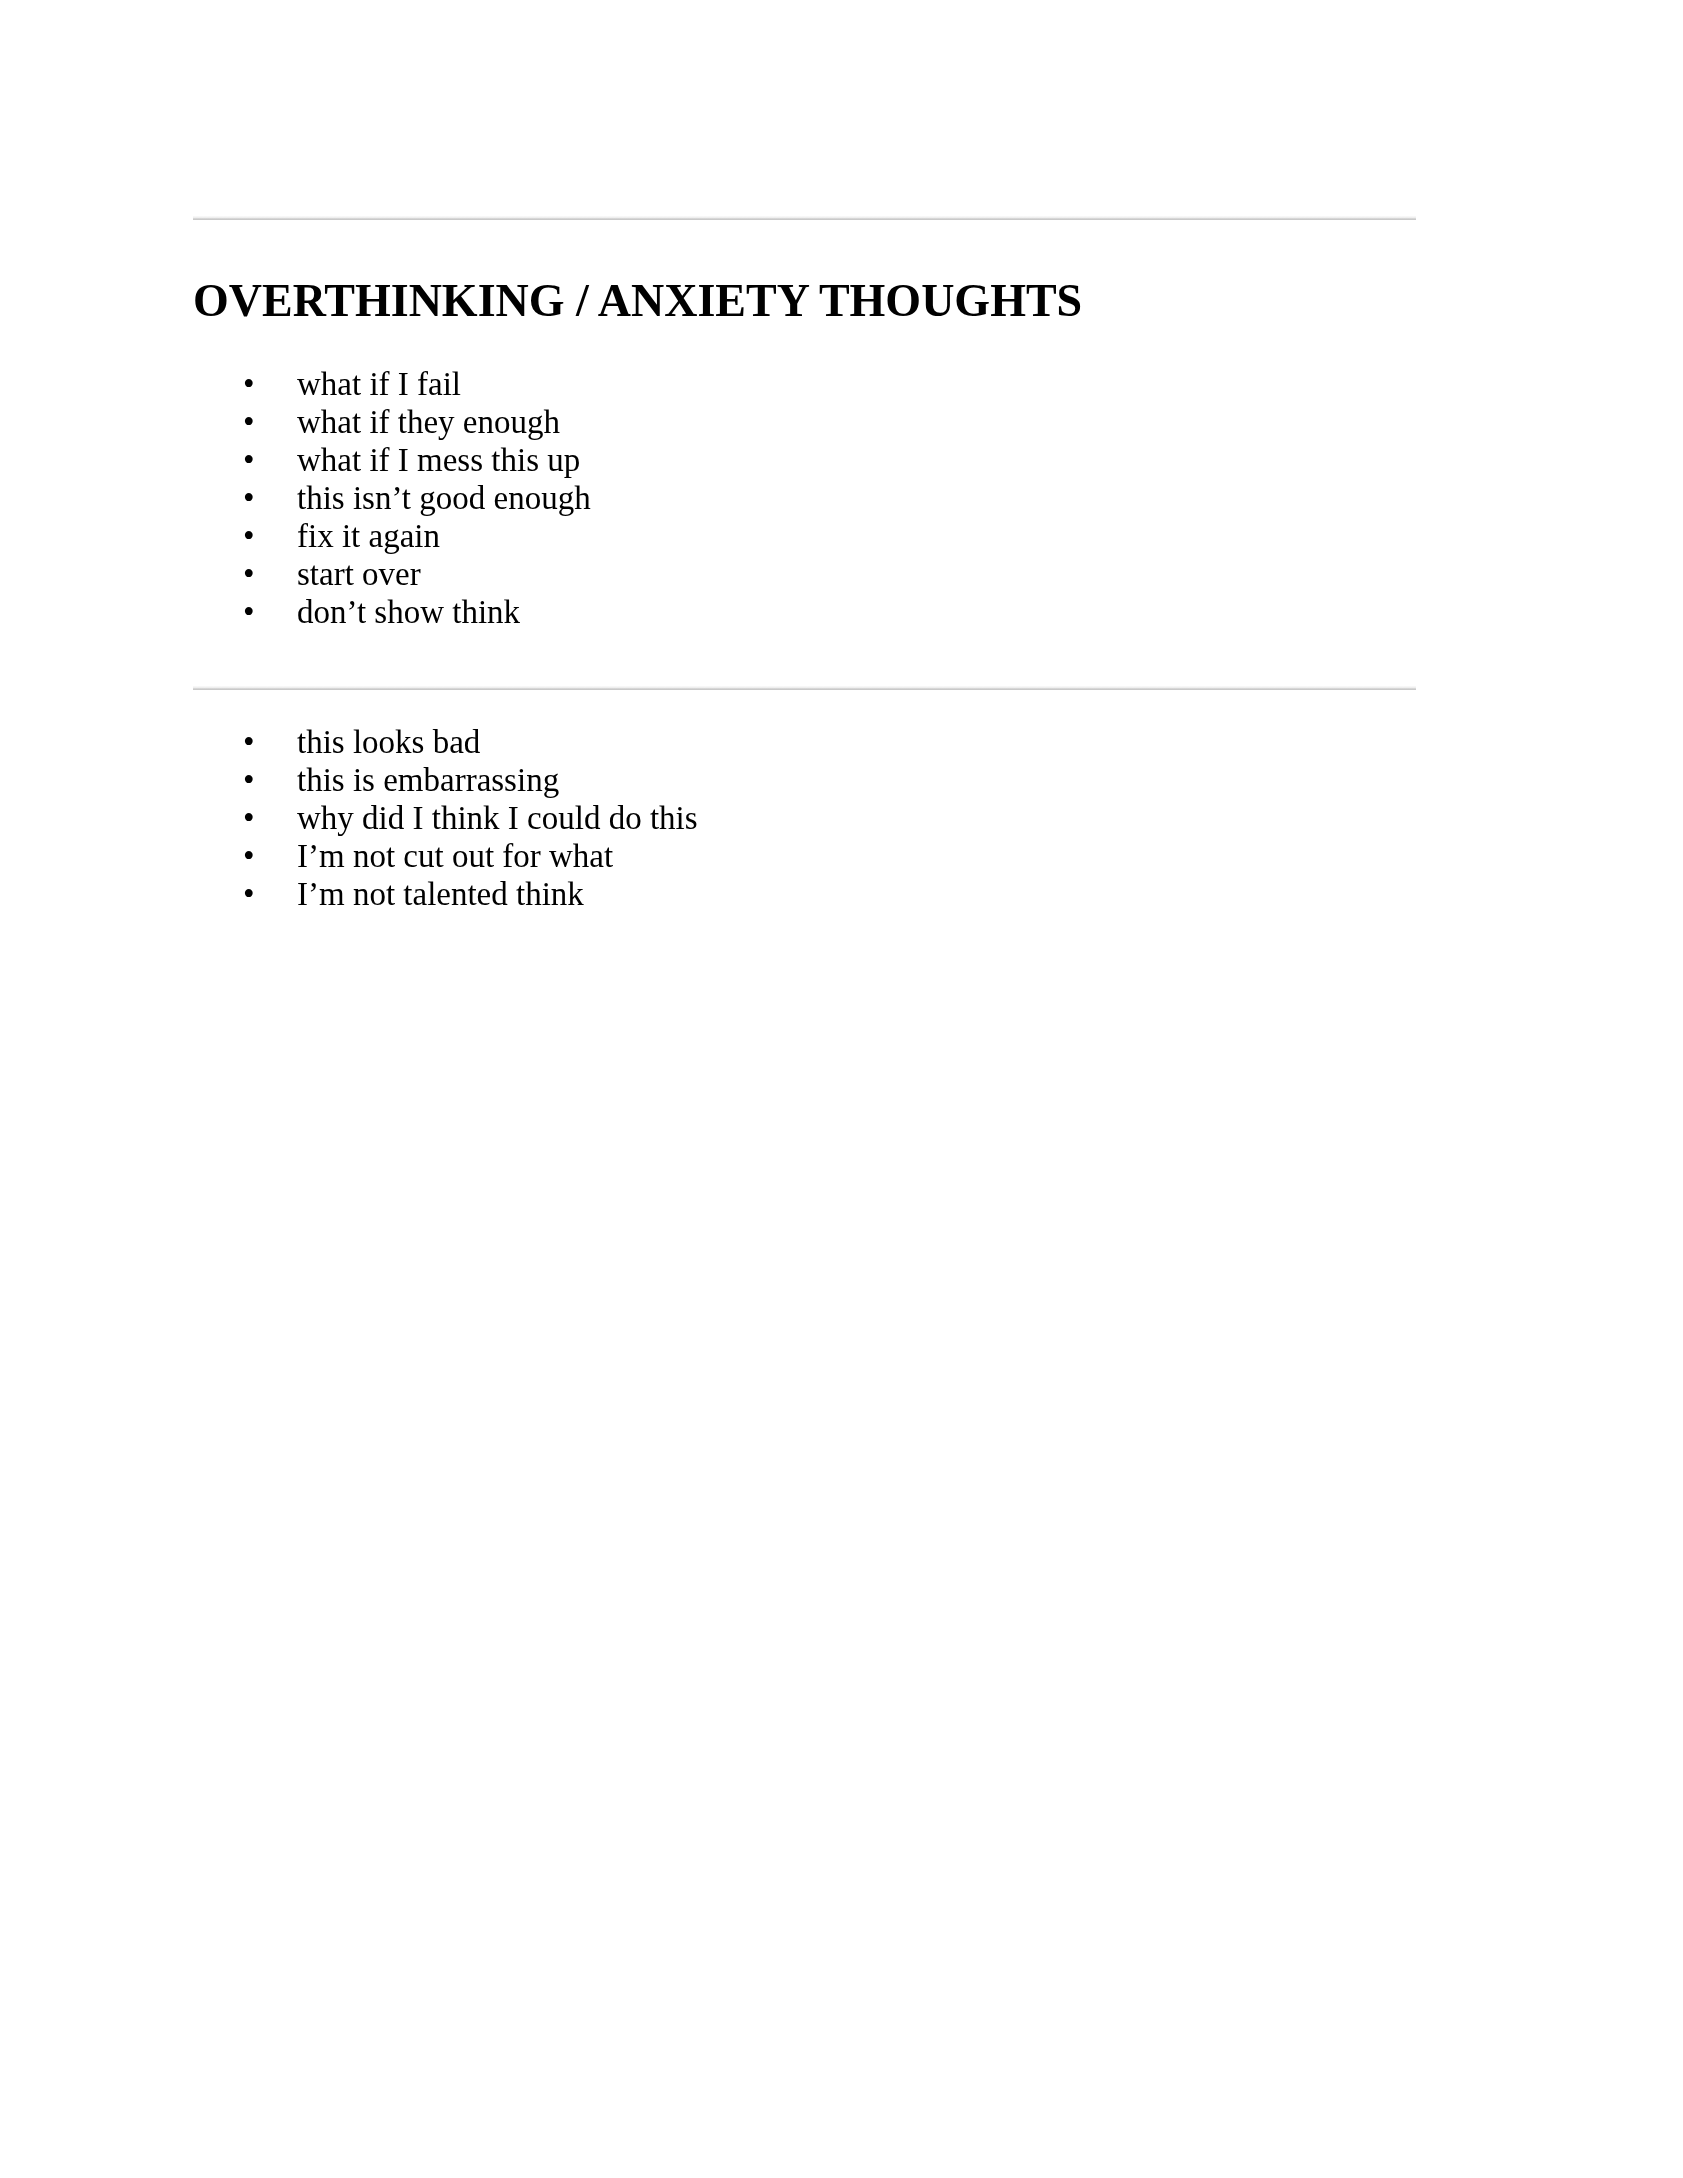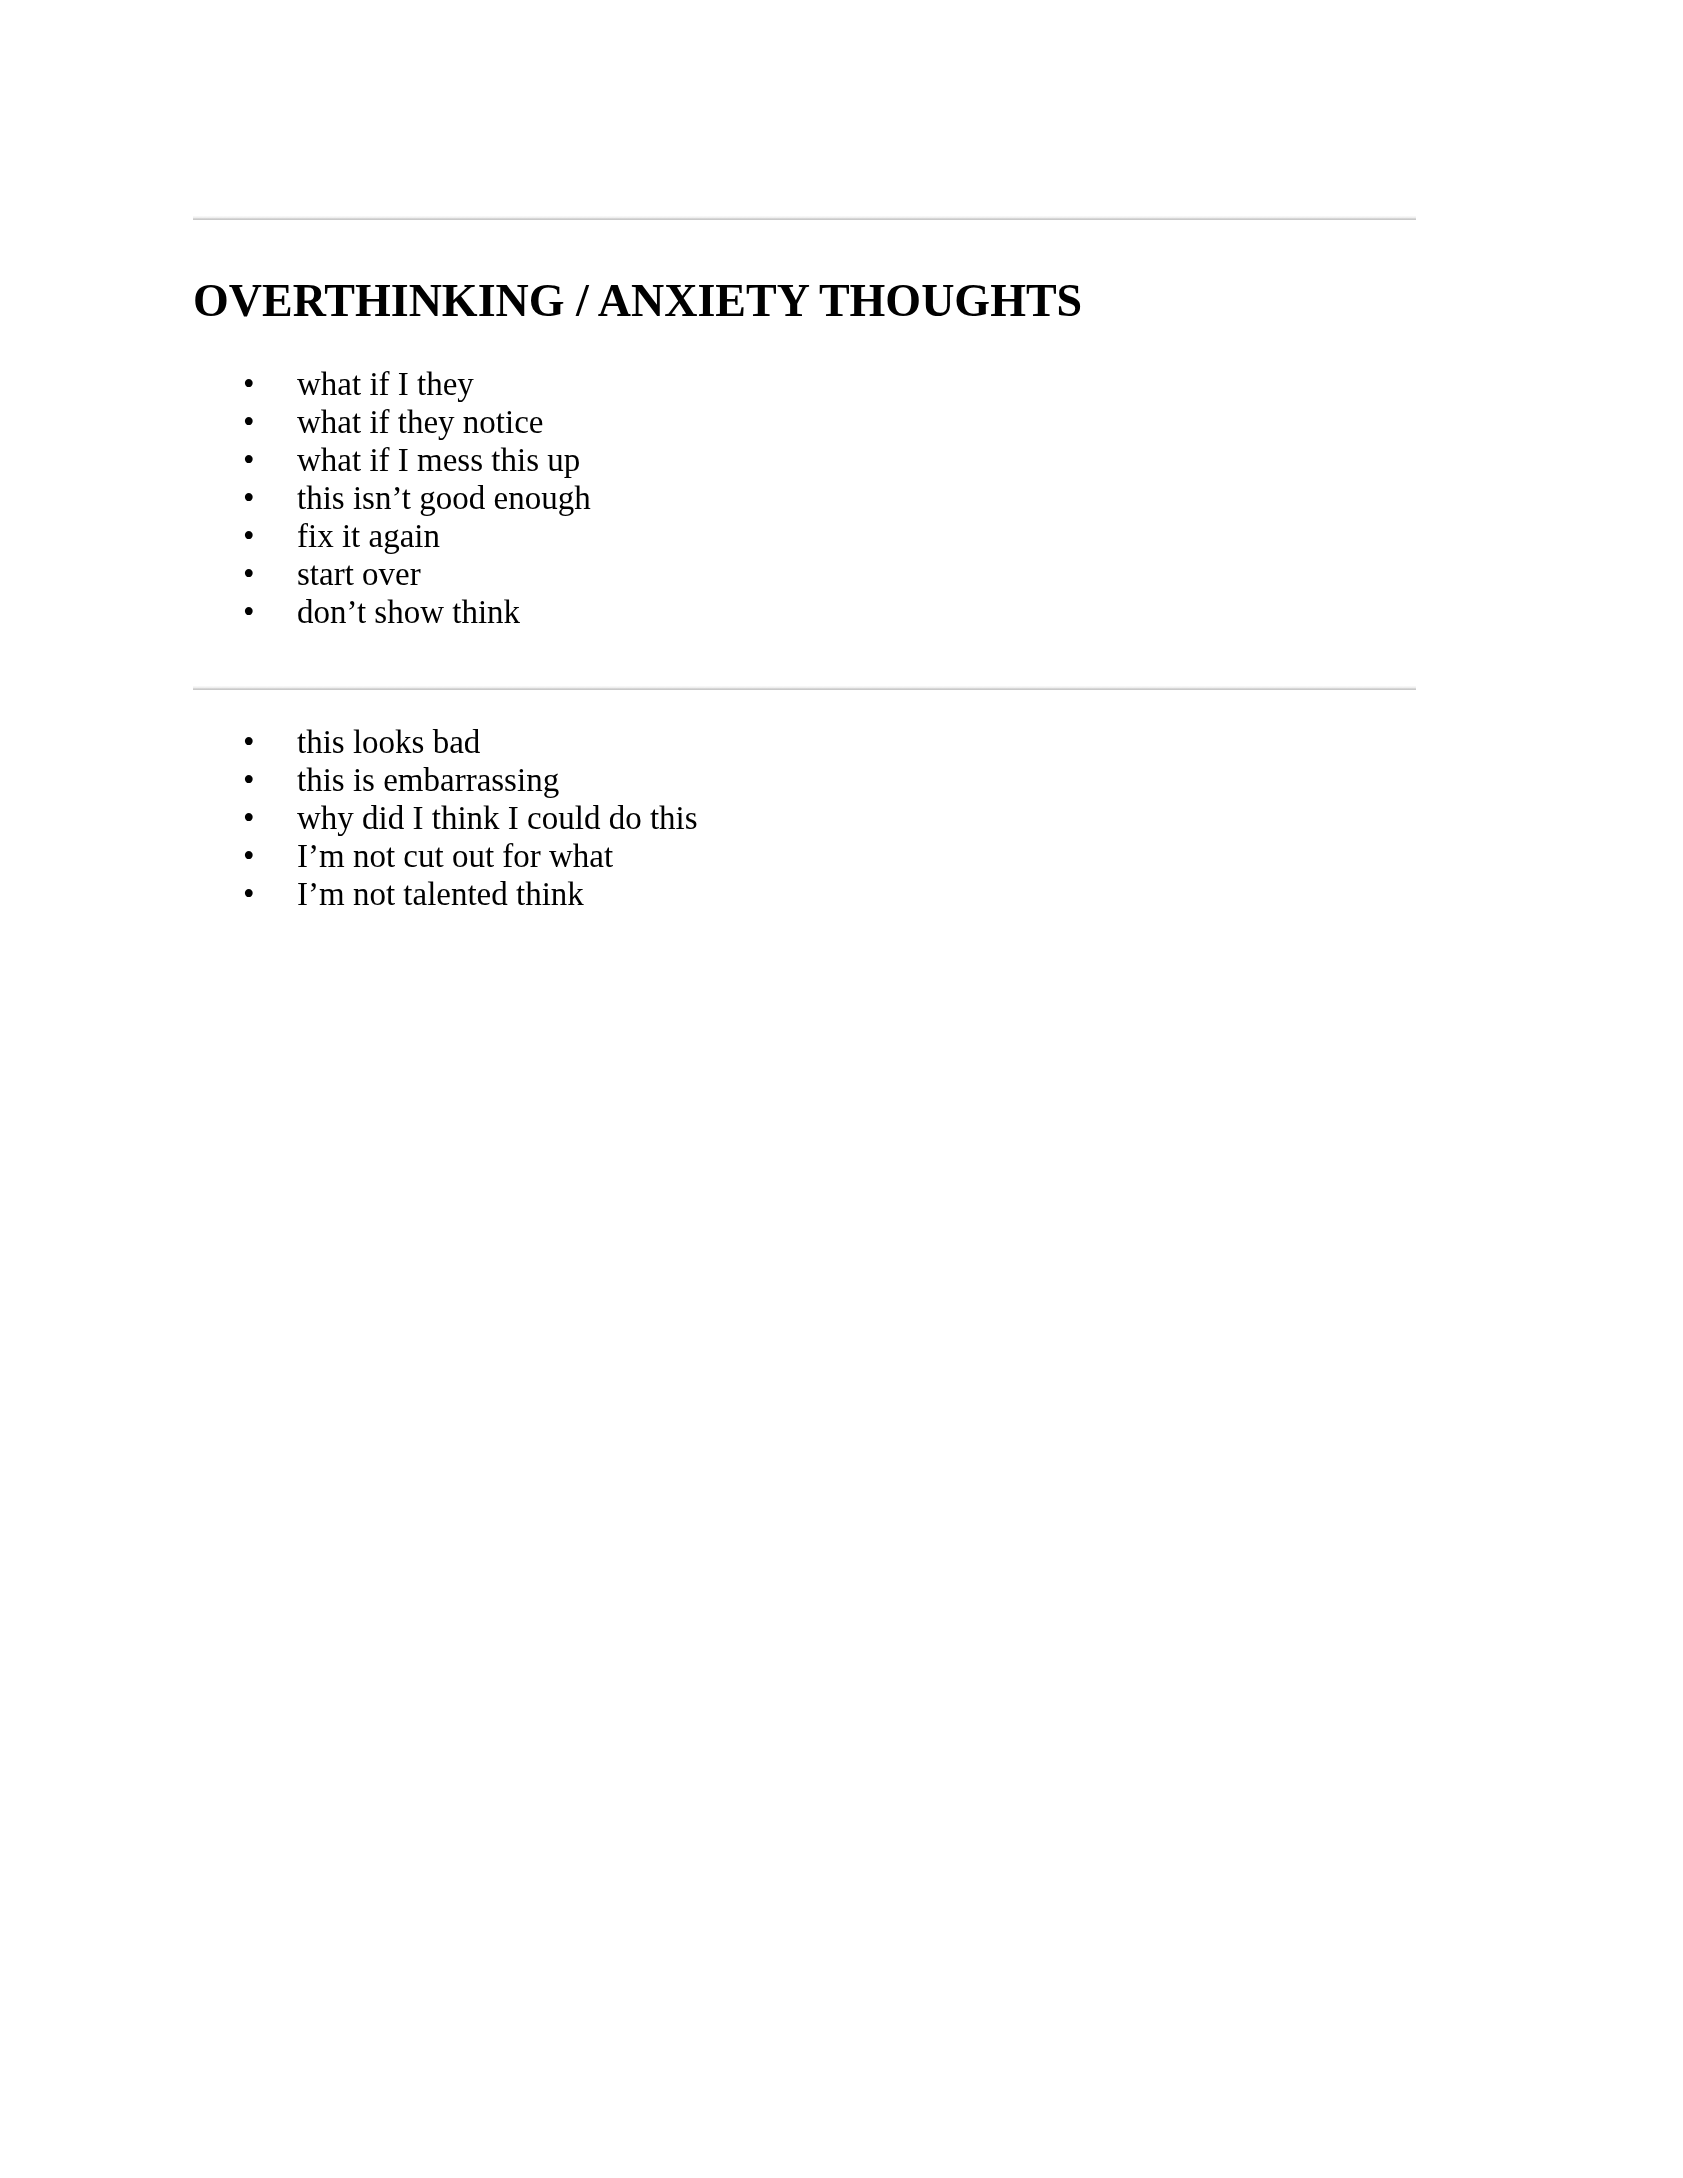--- a/index.html
+++ b/index.html
@@ -61,25 +61,25 @@
 <body>
 
 <div class="content">
   <div class="section">
     <div class="divider"></div>
     <h1 class="section-heading">OVERTHINKING / ANXIETY THOUGHTS</h1>
     <ul class="bullet-list">
 
     <li>
         <span class="bullet">•</span>
-        <span>what if I they</span>
+        <span>what if I fail</span>
       </li>
         <li>
         <span class="bullet">•</span>
-        <span>what if they notice</span>
+        <span>what if they enough</span>
       </li>
         <li>
         <span class="bullet">•</span>
         <span>what if I mess this up</span>
       </li>
         <li>
         <span class="bullet">•</span>
         <span>this isn’t good enough</span>
       </li>
         <li>

